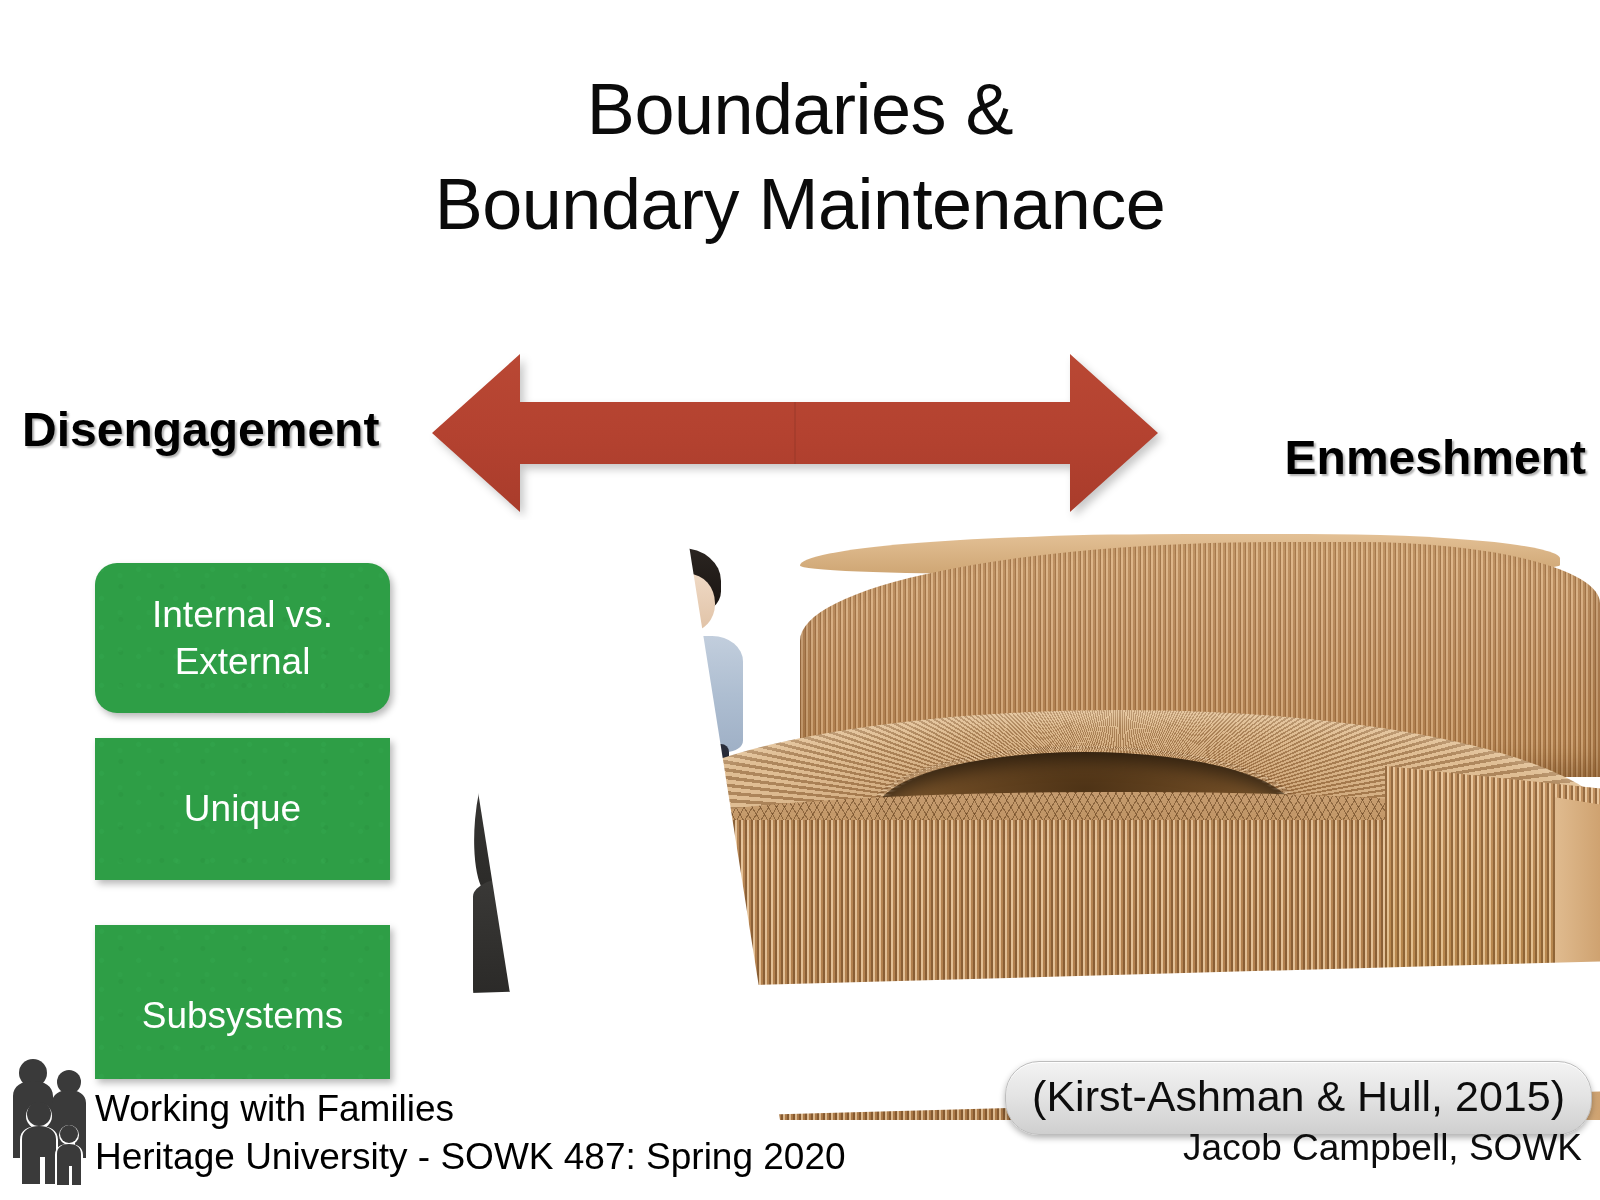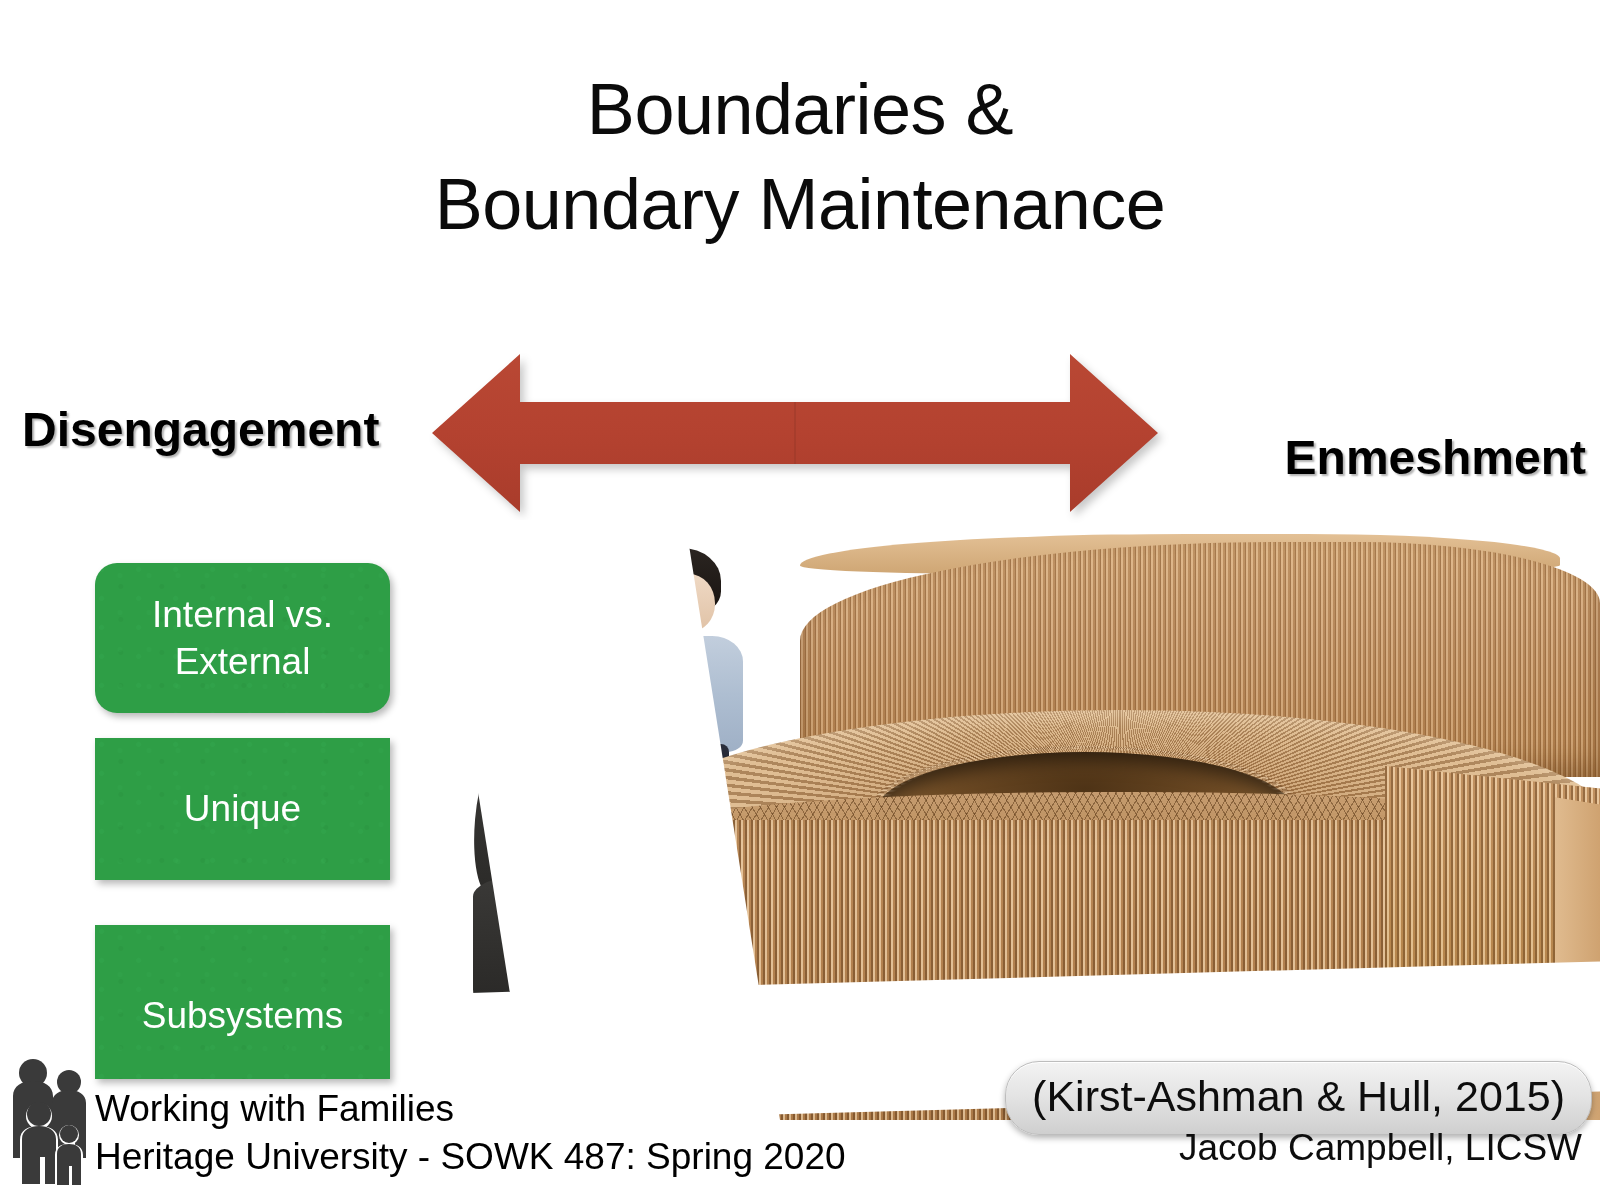--- a/index.html
+++ b/index.html
@@ -359,15 +359,15 @@
       <path d="M51 98c0-7 5-10 12-10s12 3 12 10v31H66v-19h-3v19H51z"></path>
     </g>
   </svg>
 
   <div class="footer-text">
     <div>Working with Families</div>
     <div>Heritage University - SOWK 487: Spring 2020</div>
   </div>
 
   <div class="cite-badge">(Kirst-Ashman &amp; Hull, 2015)</div>
-  <div class="presenter">Jacob Campbell, LICSW</div>
+  <div class="presenter">Jacob Campbell, SOWK</div>
 
 </div>
 
 </body></html>

